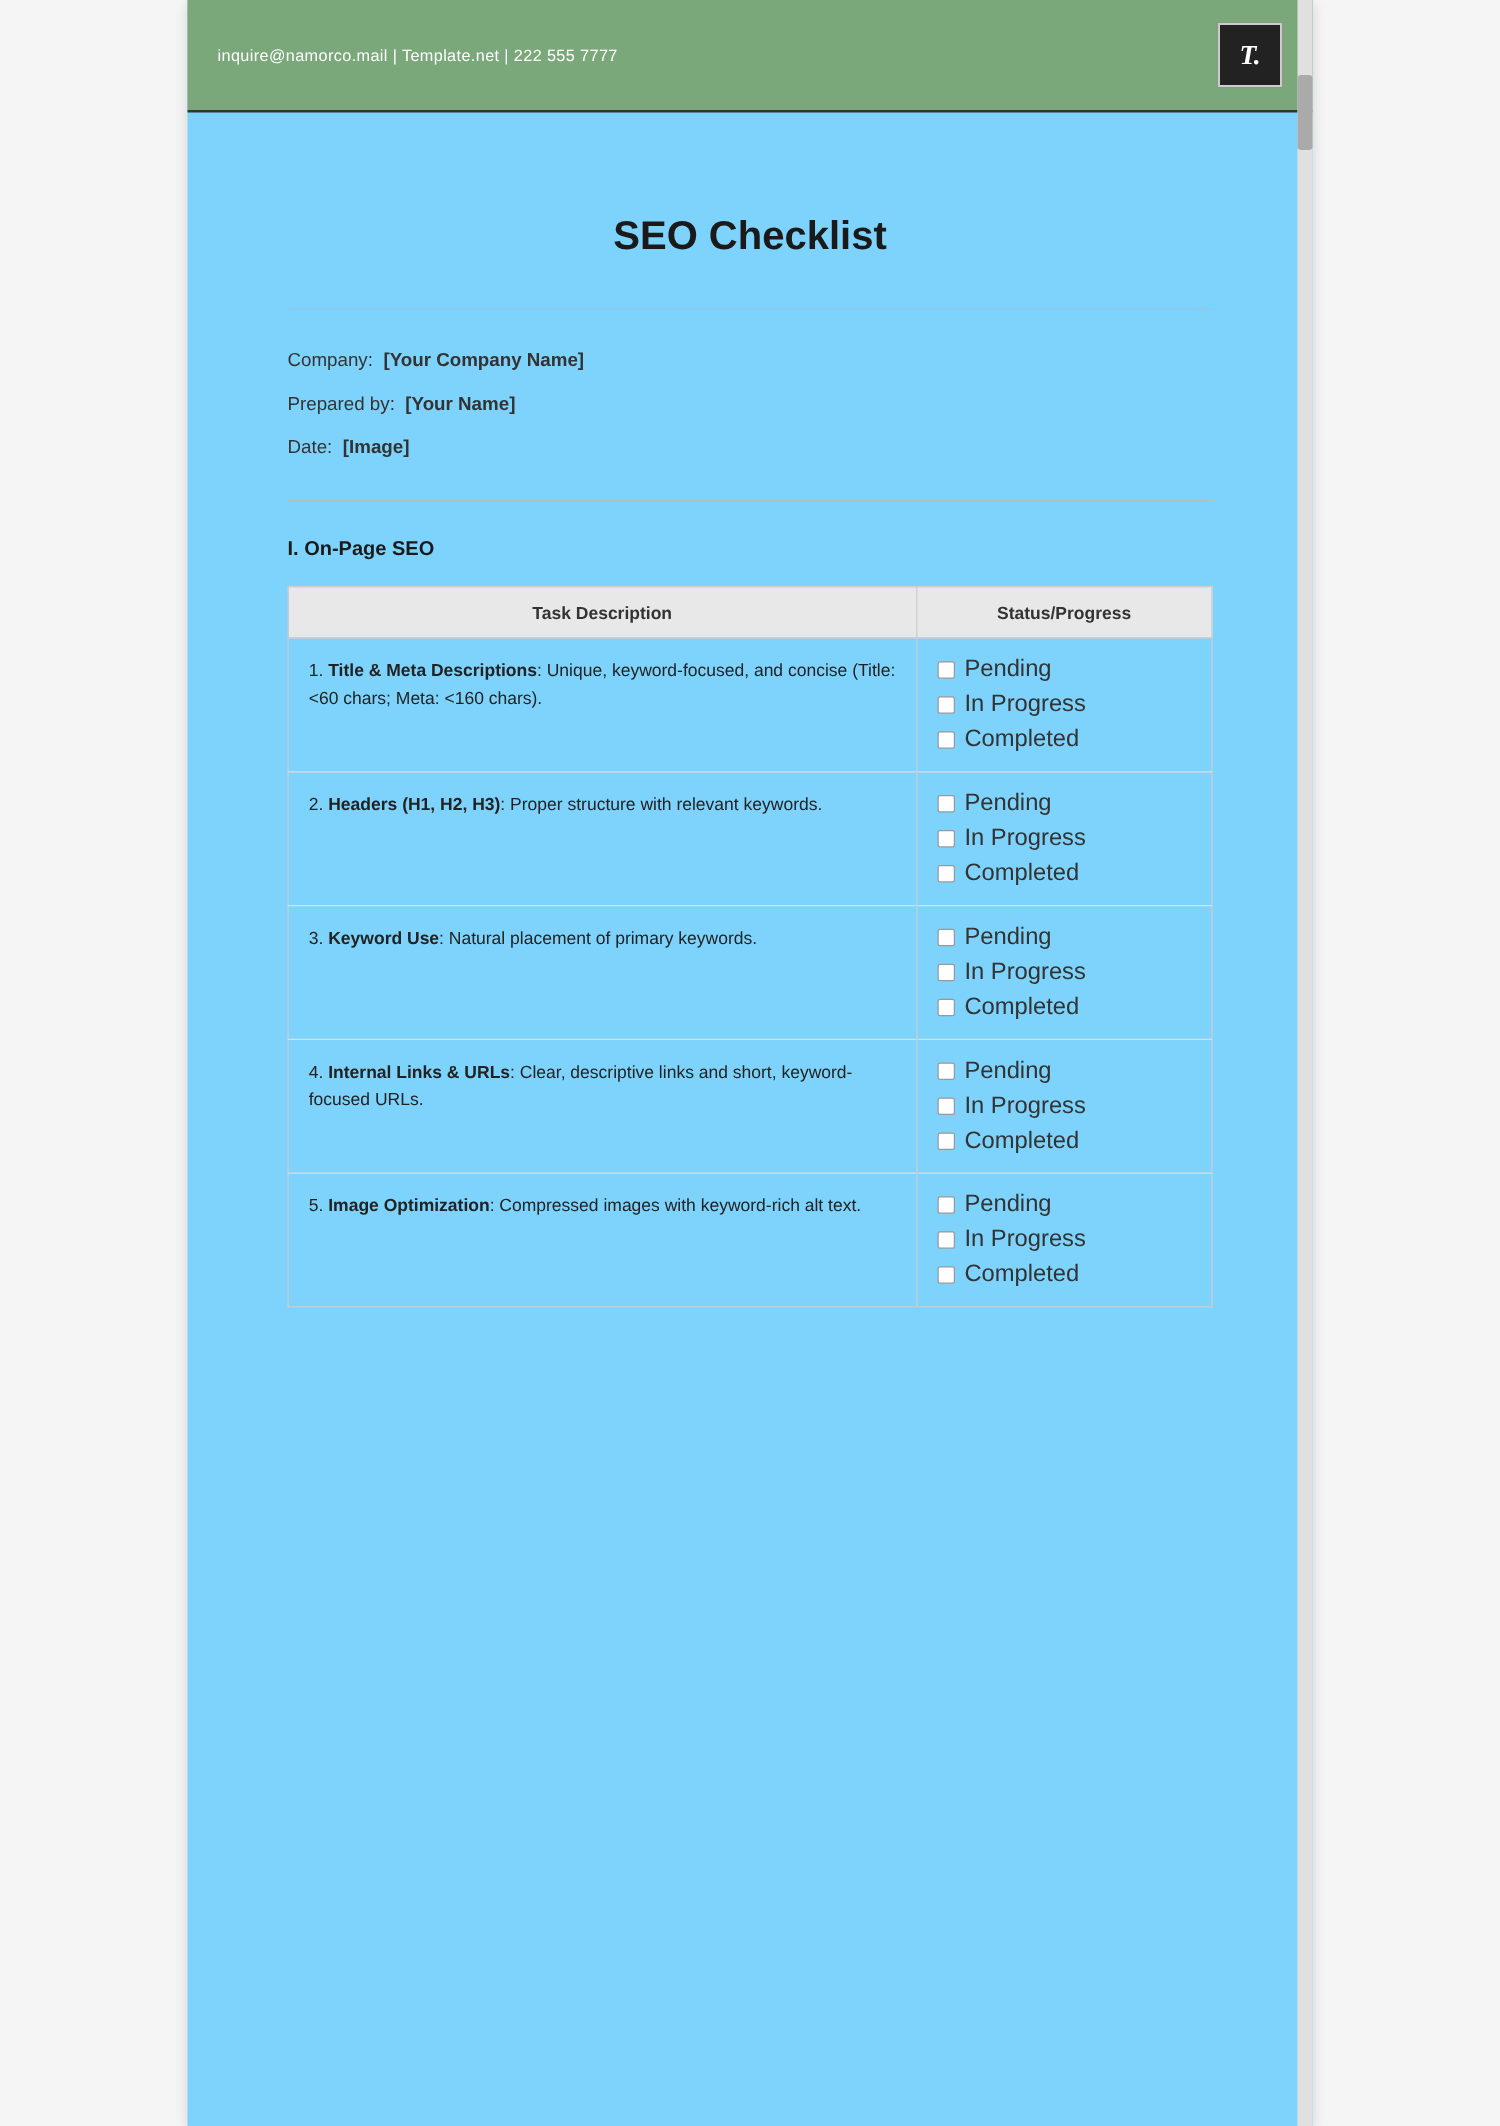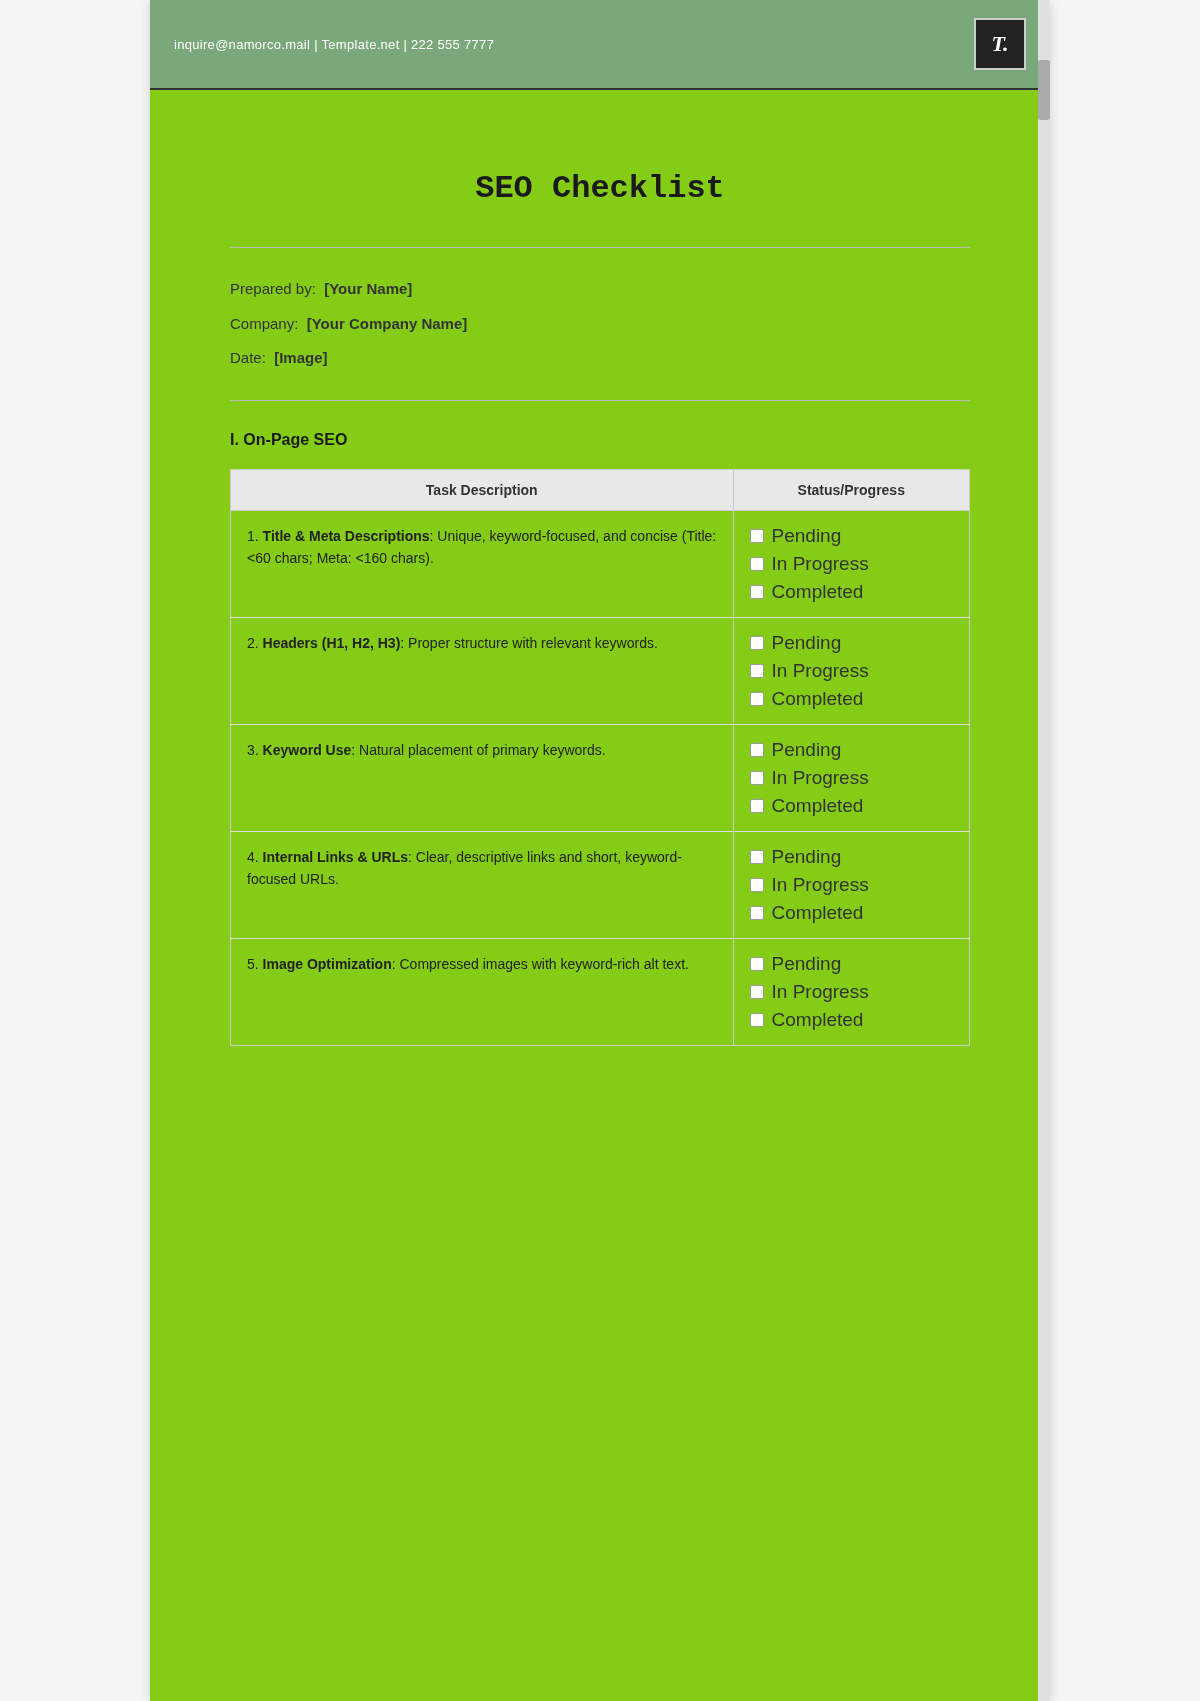--- a/index.html
+++ b/index.html
@@ -12,21 +12,21 @@
       font-family: Arial, sans-serif;
       background: #f5f5f5;
       display: flex;
       justify-content: center;
       padding: 0;
     }
 
     .page {
       width: 900px;
       min-height: 1701px;
-      background: #84cc16;
+      background: #7dd3fc;
       box-shadow: 0 2px 10px rgba(0,0,0,0.15);
       position: relative;
     }
 
     
     .header {
       background-color: #7aA87a;
       display: flex;
       align-items: center;
       justify-content: space-between;
@@ -90,21 +90,20 @@
     }
 
     
     .doc-title {
       text-align: center;
       font-size: 32px;
       font-weight: bold;
       color: #1a1a1a;
       margin-bottom: 40px;
       margin-top: 20px;
-      font-family: Liberation Mono, monospace;
     }
 
     .title-divider {
       border: none;
       border-top: 1px solid #bbb;
       margin: 0 0 30px 0;
     }
 
     
     .meta-section {
@@ -231,26 +230,26 @@
   </div>
 
   <div class="content">
 
     <h1 class="doc-title">SEO Checklist</h1>
 
     <hr class="title-divider">
 
     <div class="meta-section">
       <div class="meta-row">
+        <span>Company:</span>
+        &nbsp;<strong>[Your Company Name]</strong>
+      </div>
+      <div class="meta-row">
         <span>Prepared by:</span>
         &nbsp;<strong>[Your Name]</strong>
-      </div>
-      <div class="meta-row">
-        <span>Company:</span>
-        &nbsp;<strong>[Your Company Name]</strong>
       </div>
       <div class="meta-row">
         <span>Date:</span>
         &nbsp;<strong>[Image]</strong>
       </div>
     </div>
 
     <hr class="section-divider">
 
     <div>

